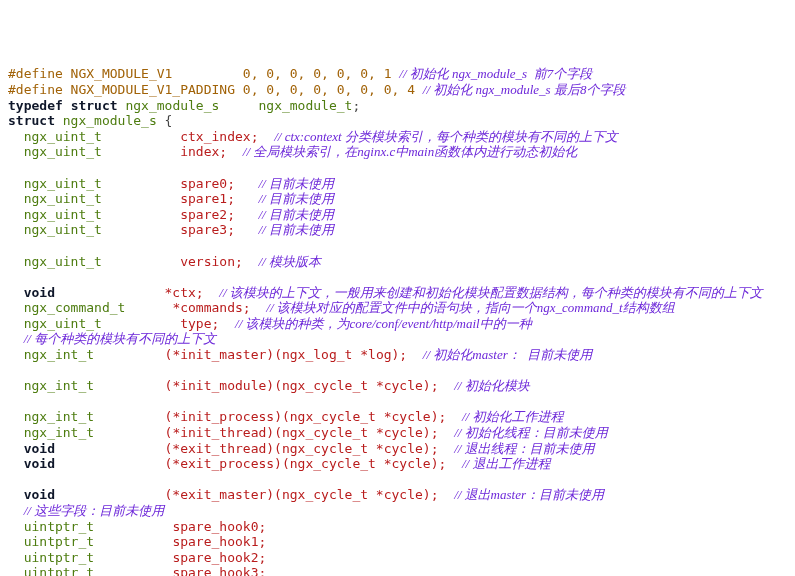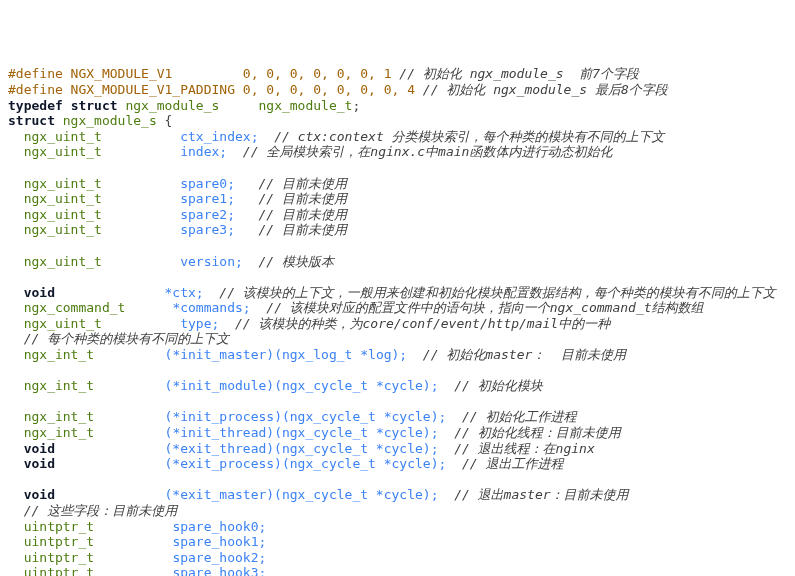--- a/index.html
+++ b/index.html
@@ -10,22 +10,22 @@
     line-height: 1.2;
     background: #ffffff;
     color: #444;
     white-space: pre;
     width: 795px;
     box-sizing: border-box;
   }
   .pp  { color: #a16207; } 
   .kw  { color: #0f172a; font-weight: bold; } 
   .ty  { color: #4d7c0f; } 
-  .id  { color: #3b82f6; }
-  .cm  { color: #404040; font-style: italic; } 
+  .id  { color: #b91c1c; }
+  .cm  { color: #6d28d9; font-style: italic; font-family: Liberation Serif, serif; } 
   pre { margin: 0; }
 </style>
 </head>
 <body>
 
 
 
 <pre><span class="pp">#define NGX_MODULE_V1         0, 0, 0, 0, 0, 0, 1 </span><span class="cm">// 初始化 ngx_module_s  前7个字段</span>
 <span class="pp">#define NGX_MODULE_V1_PADDING 0, 0, 0, 0, 0, 0, 0, 4 </span><span class="cm">// 初始化 ngx_module_s 最后8个字段</span>
 <span class="kw">typedef</span><span> </span><span class="kw">struct</span><span> </span><span class="ty">ngx_module_s</span><span>     </span><span class="ty">ngx_module_t</span>;
@@ -43,21 +43,21 @@
 <span>  </span><span class="kw">void</span><span>              </span><span class="id">*ctx;</span><span>  </span><span class="cm">// 该模块的上下文，一般用来创建和初始化模块配置数据结构，每个种类的模块有不同的上下文</span>
 <span>  </span><span class="ty">ngx_command_t</span><span>      </span><span class="id">*commands;</span><span>  </span><span class="cm">// 该模块对应的配置文件中的语句块，指向一个ngx_command_t结构数组</span>
 <span>  </span><span class="ty">ngx_uint_t</span><span>          </span><span class="id">type;</span><span>  </span><span class="cm">// 该模块的种类，为core/conf/event/http/mail中的一种</span>
 <span>  </span><span class="cm">// 每个种类的模块有不同的上下文</span>
 <span>  </span><span class="ty">ngx_int_t</span><span>         </span><span class="id">(*init_master)(ngx_log_t *log);</span><span>  </span><span class="cm">// 初始化master：  目前未使用</span>
 
 <span>  </span><span class="ty">ngx_int_t</span><span>         </span><span class="id">(*init_module)(ngx_cycle_t *cycle);</span><span>  </span><span class="cm">// 初始化模块</span>
 
 <span>  </span><span class="ty">ngx_int_t</span><span>         </span><span class="id">(*init_process)(ngx_cycle_t *cycle);</span><span>  </span><span class="cm">// 初始化工作进程</span>
 <span>  </span><span class="ty">ngx_int_t</span><span>         </span><span class="id">(*init_thread)(ngx_cycle_t *cycle);</span><span>  </span><span class="cm">// 初始化线程：目前未使用</span>
-<span>  </span><span class="kw">void</span><span>              </span><span class="id">(*exit_thread)(ngx_cycle_t *cycle);</span><span>  </span><span class="cm">// 退出线程：在nginx</span>
+<span>  </span><span class="kw">void</span><span>              </span><span class="id">(*exit_thread)(ngx_cycle_t *cycle);</span><span>  </span><span class="cm">// 退出线程：目前未使用</span>
 <span>  </span><span class="kw">void</span><span>              </span><span class="id">(*exit_process)(ngx_cycle_t *cycle);</span><span>  </span><span class="cm">// 退出工作进程</span>
 
 <span>  </span><span class="kw">void</span><span>              </span><span class="id">(*exit_master)(ngx_cycle_t *cycle);</span><span>  </span><span class="cm">// 退出master：目前未使用</span>
 <span>  </span><span class="cm">// 这些字段：目前未使用</span>
 <span>  </span><span class="ty">uintptr_t</span><span>          </span><span class="id">spare_hook0;</span>
 <span>  </span><span class="ty">uintptr_t</span><span>          </span><span class="id">spare_hook1;</span>
 <span>  </span><span class="ty">uintptr_t</span><span>          </span><span class="id">spare_hook2;</span>
 <span>  </span><span class="ty">uintptr_t</span><span>          </span><span class="id">spare_hook3;</span>
 
 

